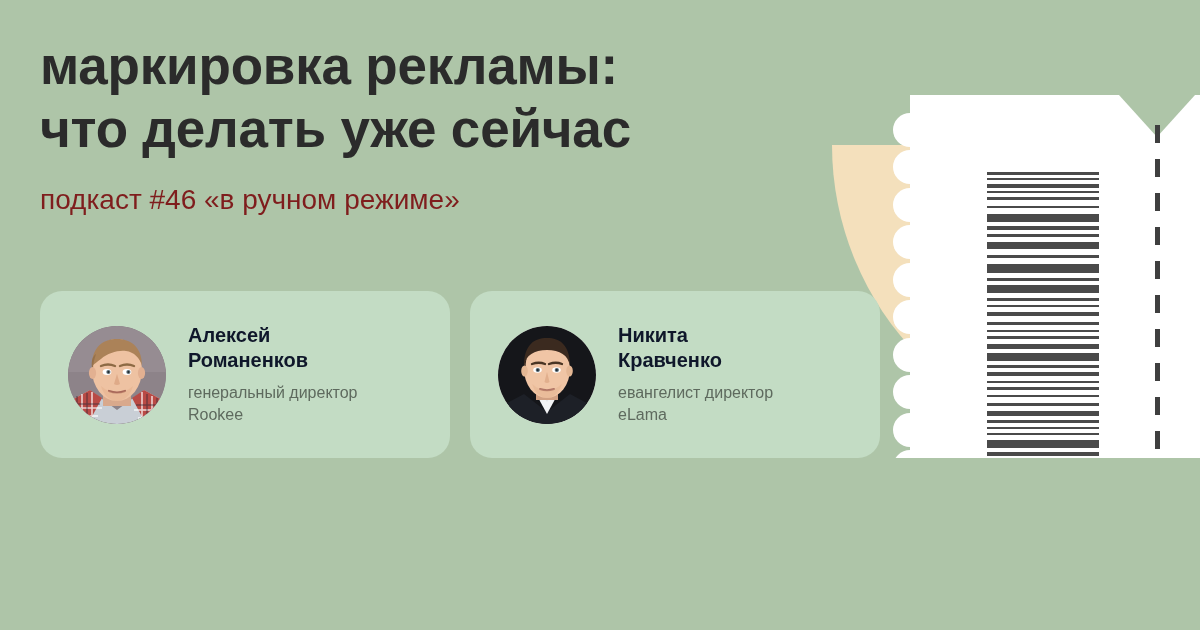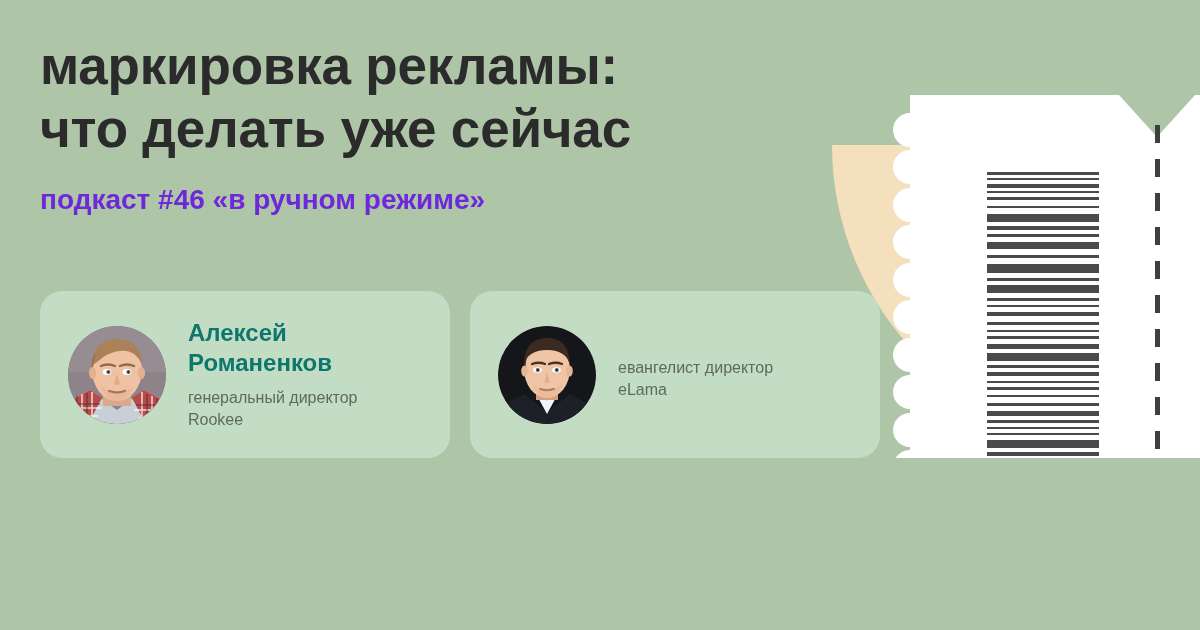--- a/index.html
+++ b/index.html
@@ -75,22 +75,22 @@
   .bar { position:absolute; left:0; width:112px; background:#4a4a4a; }
 
   
   .headline { position:absolute; left:40px; top:34px; width:800px; }
   .title {
     font-size:53px; line-height:1.19; font-weight:bold;
     color:#2b2b2b; letter-spacing:-0.2px; white-space:pre-line;
   }
   .subtitle {
     margin-top:22px;
-    font-size:28px; line-height:1.25; font-weight:bold;
-    color:#6d28d9;
+    font-size:28px; line-height:1.25; font-weight:normal;
+    color:#7f1d1d;
   }
 
   
   .cards { position:absolute; left:40px; top:291px; display:flex; gap:20px; }
   .card {
     width:410px; height:167px;
     background:#c3dcc4;
     border-radius:22px;
     display:flex; align-items:center;
     padding:0 20px 0 28px;
@@ -99,22 +99,22 @@
     flex:0 0 auto;
     width:98px; height:98px;
     border-radius:50%;
     overflow:hidden;
     position:relative;
     background:#8b8289;
   }
   .avatar .face { position:absolute; inset:0; }
   .card-text { margin-left:22px; }
   .sp-name {
-    font-size:24px; line-height:1.25; font-weight:bold;
-    color:#0f766e; white-space:pre-line;
+    font-size:20px; line-height:1.25; font-weight:bold;
+    color:#0f172a; white-space:pre-line;
   }
   .sp-role {
     margin-top:9px;
     font-size:16px; line-height:1.35; font-weight:normal;
     color:#5e6a5e; white-space:pre-line;
   }
 </style>
 </head>
 <body>
 
@@ -306,19 +306,21 @@
 
             <path d="M49 46 L46.5 56 q2.5 1.8 5 0Z" fill="#deaa88" opacity="0.85"></path>
 
             <path d="M42 63 q7 2.4 14 0" stroke="#b07566" stroke-width="2" fill="none" stroke-linecap="round"></path>
 
             <path d="M34 58 q15 13 30 0 q-4 13 -15 14 q-11 -1 -15 -14Z" fill="#dfa882" opacity="0.3"></path>
           </g>
         </svg>
       </div>
       <div class="card-text">
+        <div class="sp-name">Никита
+Кравченко</div>
         <div class="sp-role">евангелист директор
 eLama</div>
       </div>
     </div>
 
   </div>
 </div>
 
 </body></html>

